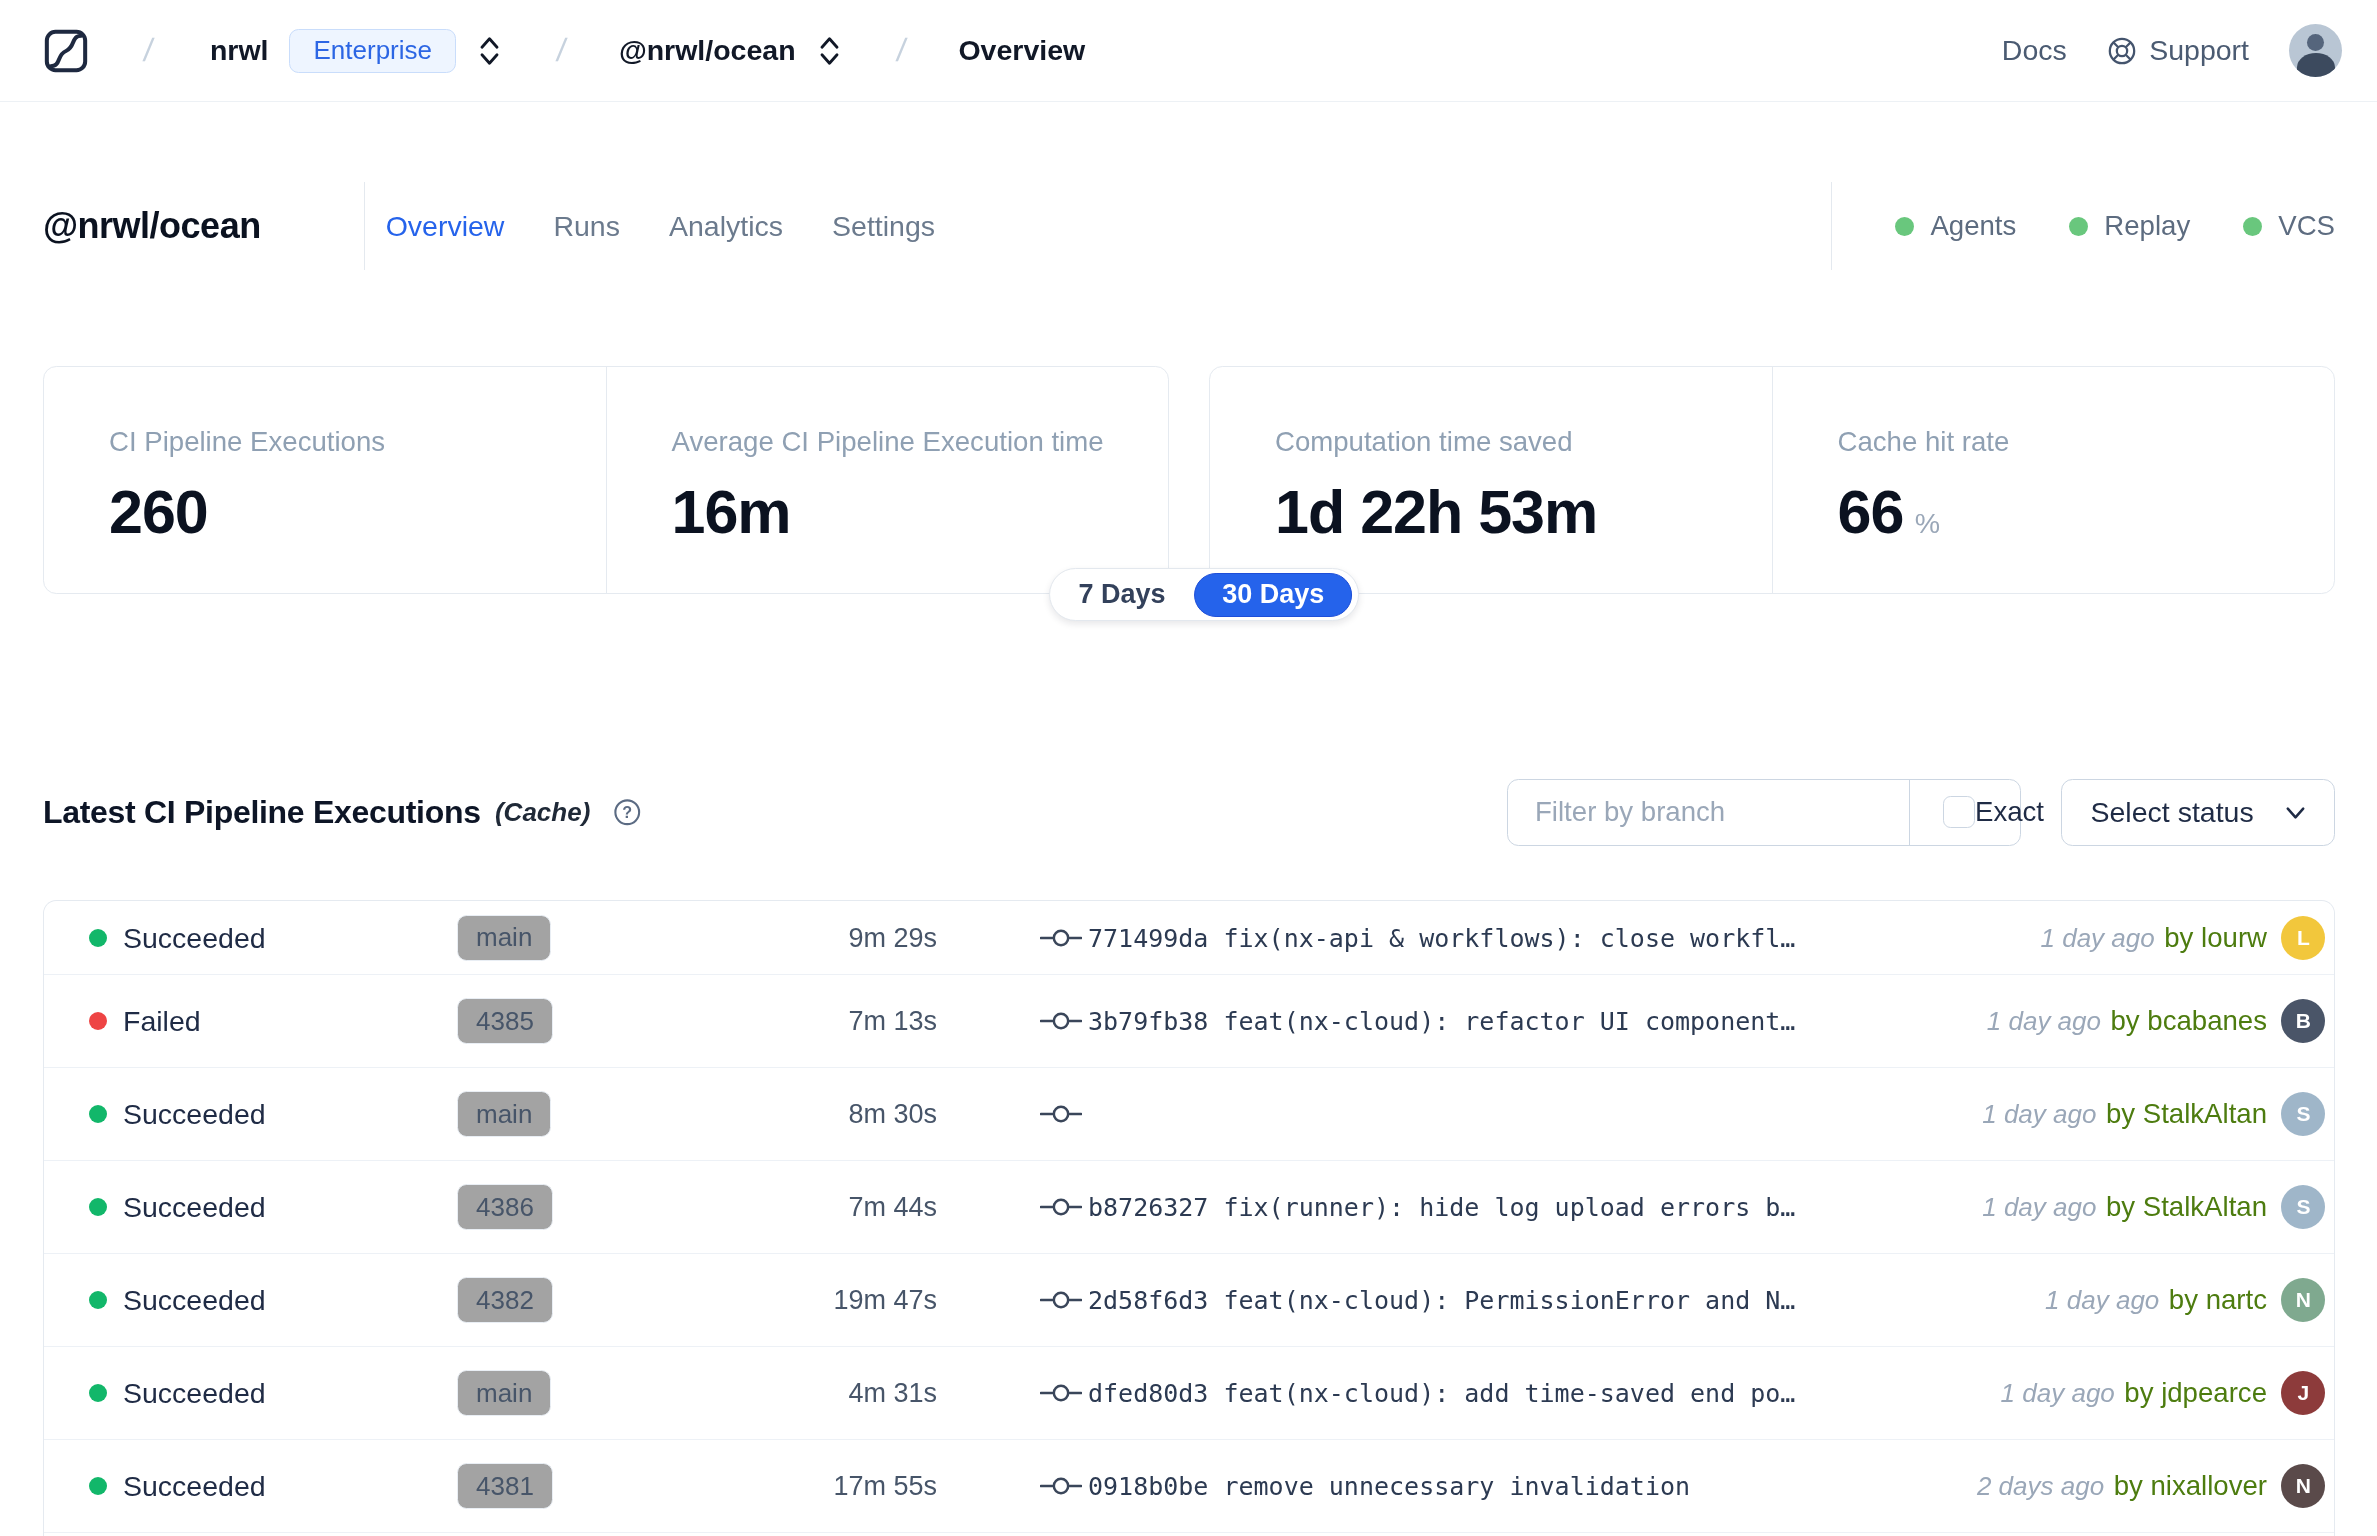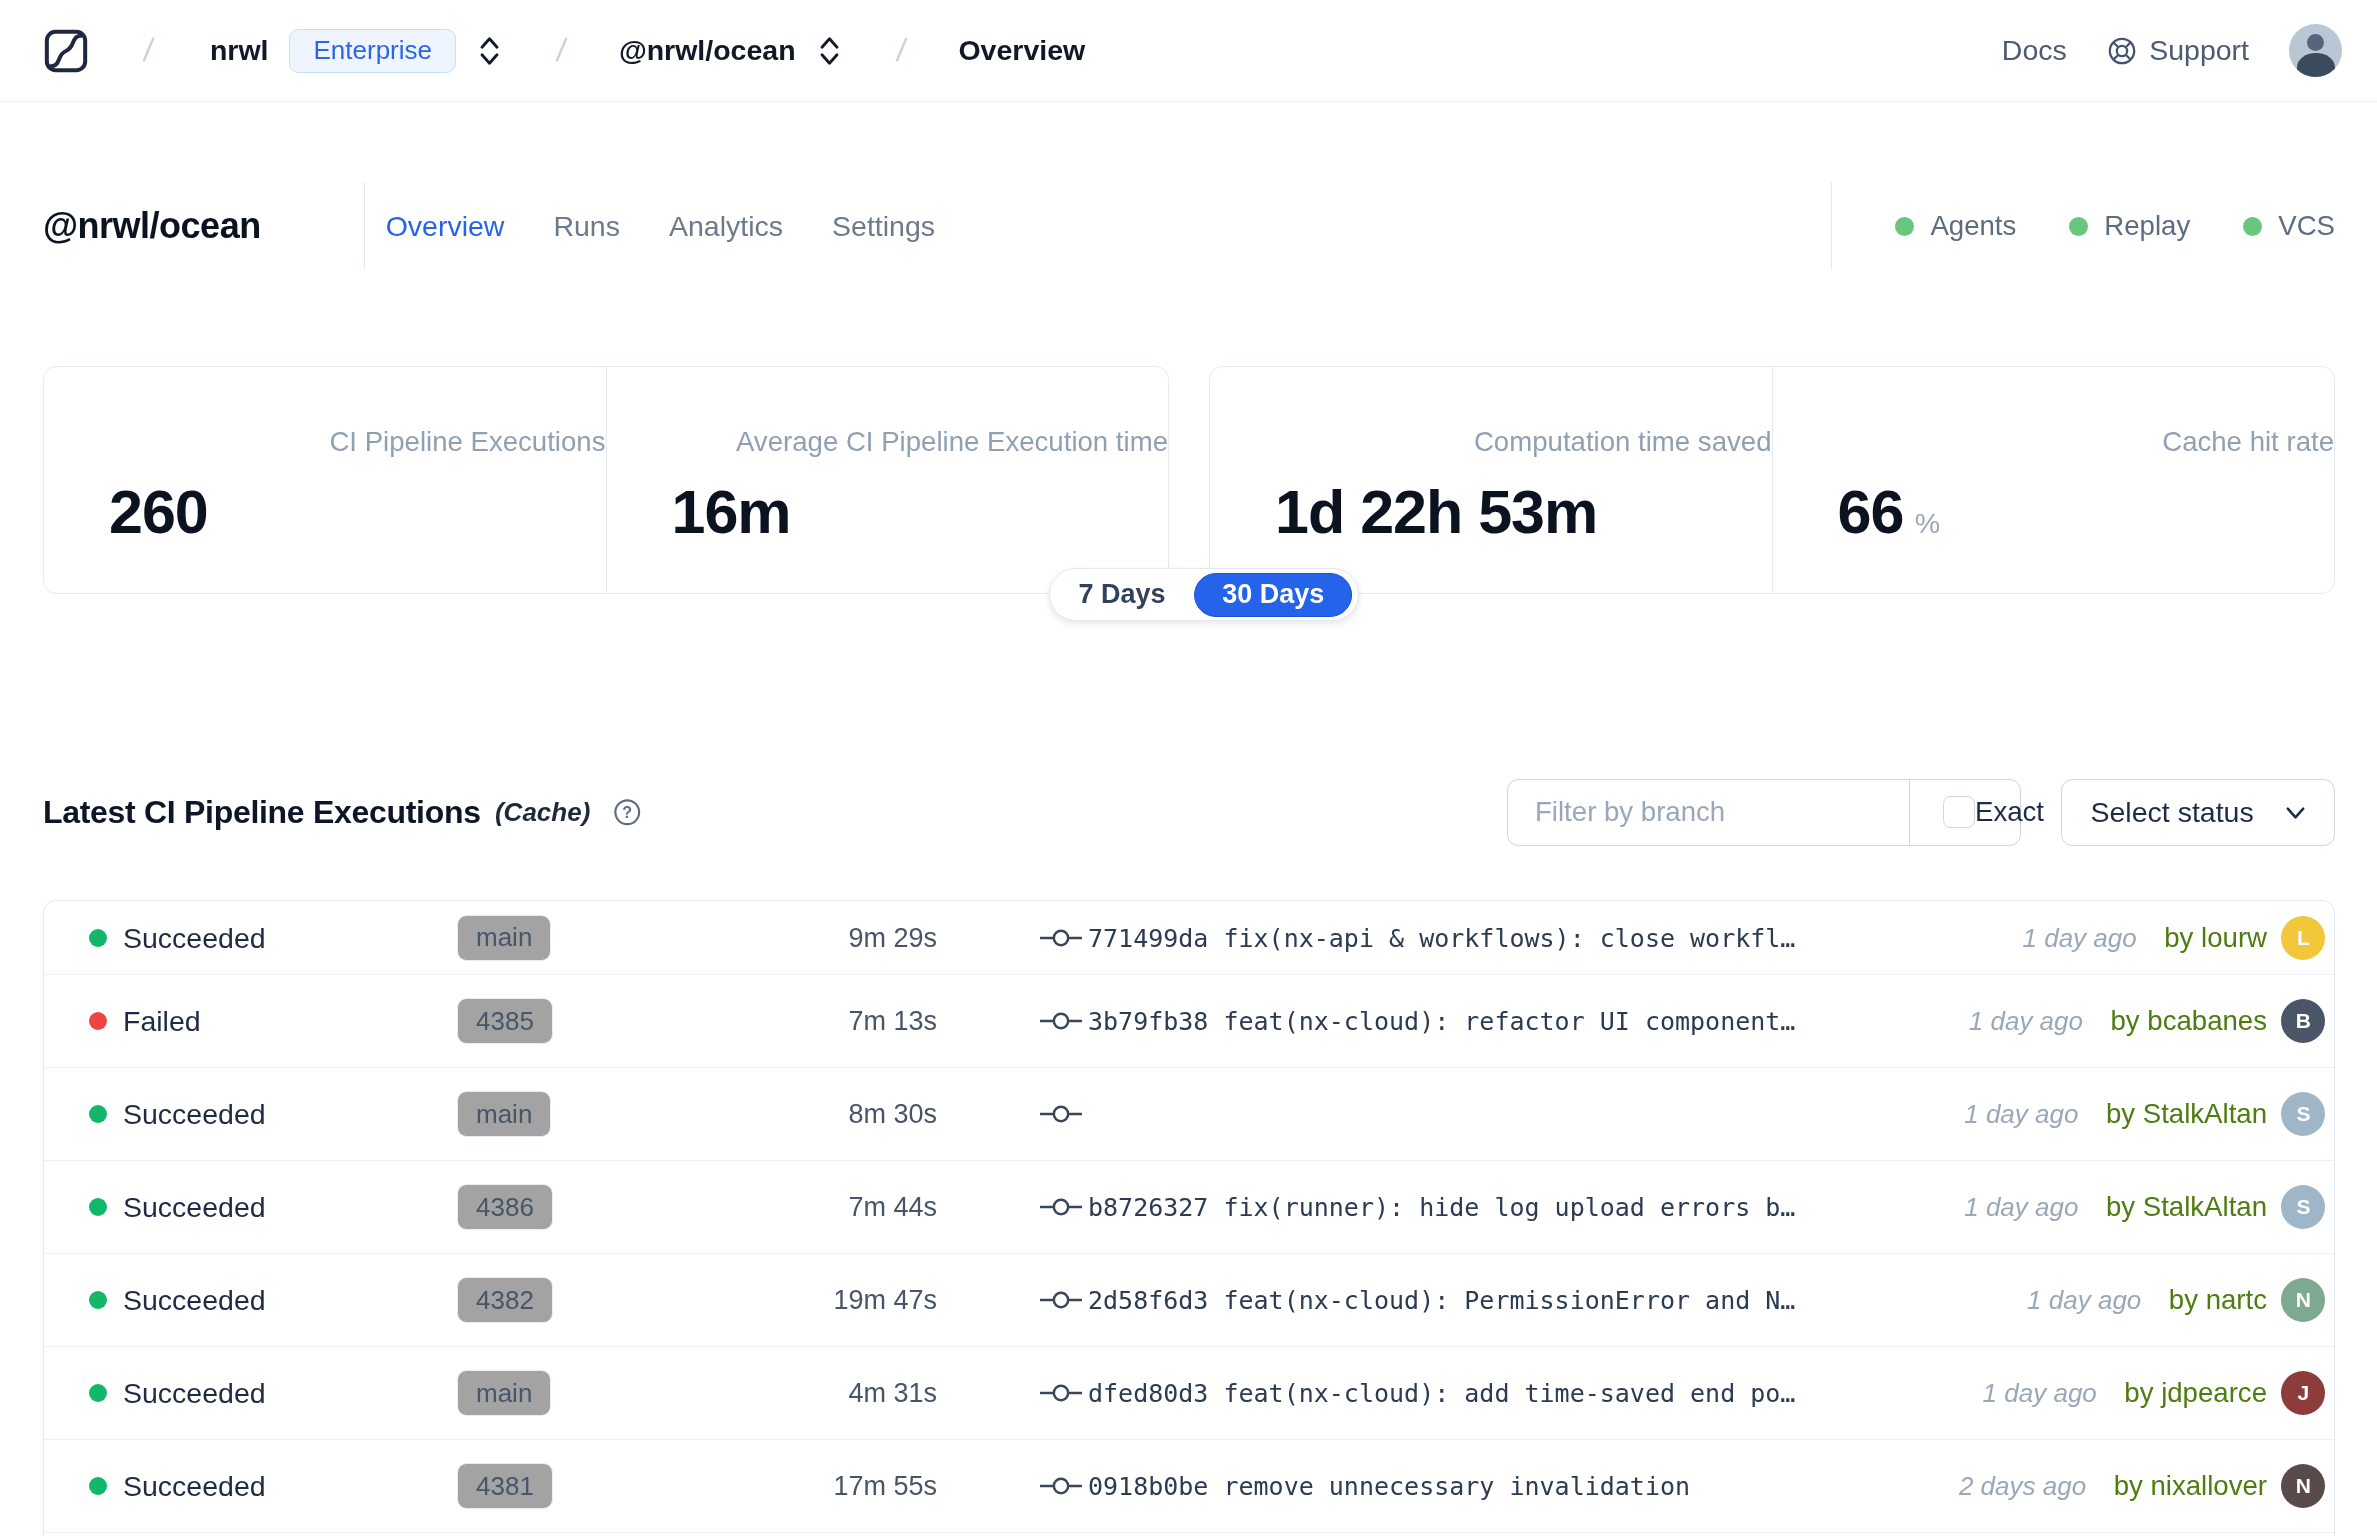--- a/index.html
+++ b/index.html
@@ -40,21 +40,21 @@
   .tab.active { color:#2563eb; font-weight:500; }
   .env { margin-left:auto; display:flex; align-items:center; }
   .env .vdiv2 { width:1px; height:88px; background:#e4e9ef; margin-right:63px; }
   .env-item { display:flex; align-items:center; gap:16px; margin-right:53px; }
   .env-item:last-child { margin-right:0; }
   .env-dot { width:19px; height:19px; border-radius:50%; }
   .env-label { font-size:27.6px; color:#5d6c80; }
 
   
   .stats { position:absolute; top:366px; left:43px; right:43px; height:228px;
-           display:flex; gap:40px;text-align:right; }
+           display:flex; gap:40px; }
   .panel { flex:1; display:flex; border:1.4px solid #e5eaf0; border-radius:13.3px; background:#fff; }
   .cell { flex:1; padding:59px 0 0 65px; }
   .cell + .cell { border-left:1px solid #e5eaf0; }
   .stat-label { font-size:27.6px; color:#8fa0b3; font-weight:500; }
   .stat-value { margin-top:19px; font-size:61px; font-weight:700; color:#0b1220; letter-spacing:-1px;
                 display:flex; align-items:baseline; }
   .stat-suffix { font-size:28.5px; color:#9aa7b8; font-weight:400; margin-left:11.4px; letter-spacing:0; }
 
   .range-toggle { position:absolute; left:calc(50% + 15px); bottom:-27px; transform:translateX(-50%);
                   height:53px; display:flex; align-items:center; background:#fff;
@@ -96,21 +96,21 @@
   .row > * { position:absolute; top:50%; transform:translateY(-50%); white-space:nowrap; }
   .dot { left:45px; width:18px; height:18px; border-radius:50%; }
   .status { left:79px; font-size:28.5px; color:#1f2b45; font-weight:500; }
   .badge { left:413px; height:46px; display:flex; align-items:center; padding:0 18px;
            background:#a3a3a3; border:1.4px solid #e9eef4; border-radius:9.5px;
            font-size:26px; color:#475569; }
   .dur { left:655px; width:238px; text-align:right; font-size:27px; color:#475569; }
   .commit-icon { left:996px; display:flex; }
   .commit { left:1044px; font-family:"DejaVu Sans Mono", monospace; font-size:25px; color:#2c3a52; }
   .meta { right:67px; font-size:27px; color:#53627c; }
-  .meta .ago { font-style:italic; color:#9aa7b8; font-size:26px; margin-right:20px; }
+  .meta .ago { font-style:italic; color:#9aa7b8; font-size:26px; margin-right:2px; }
   .meta .author { font-weight:500; color:#4d7c0f; font-size:27.6px; }
   .avatar { right:8.6px; width:44px; height:44px; border-radius:50%; color:#fff; font-size:21px;
             font-weight:700; display:flex; align-items:center; justify-content:center;
             transform:translateY(-50%); }
 </style>
 </head>
 <body>
 
 <div class="page">
 

